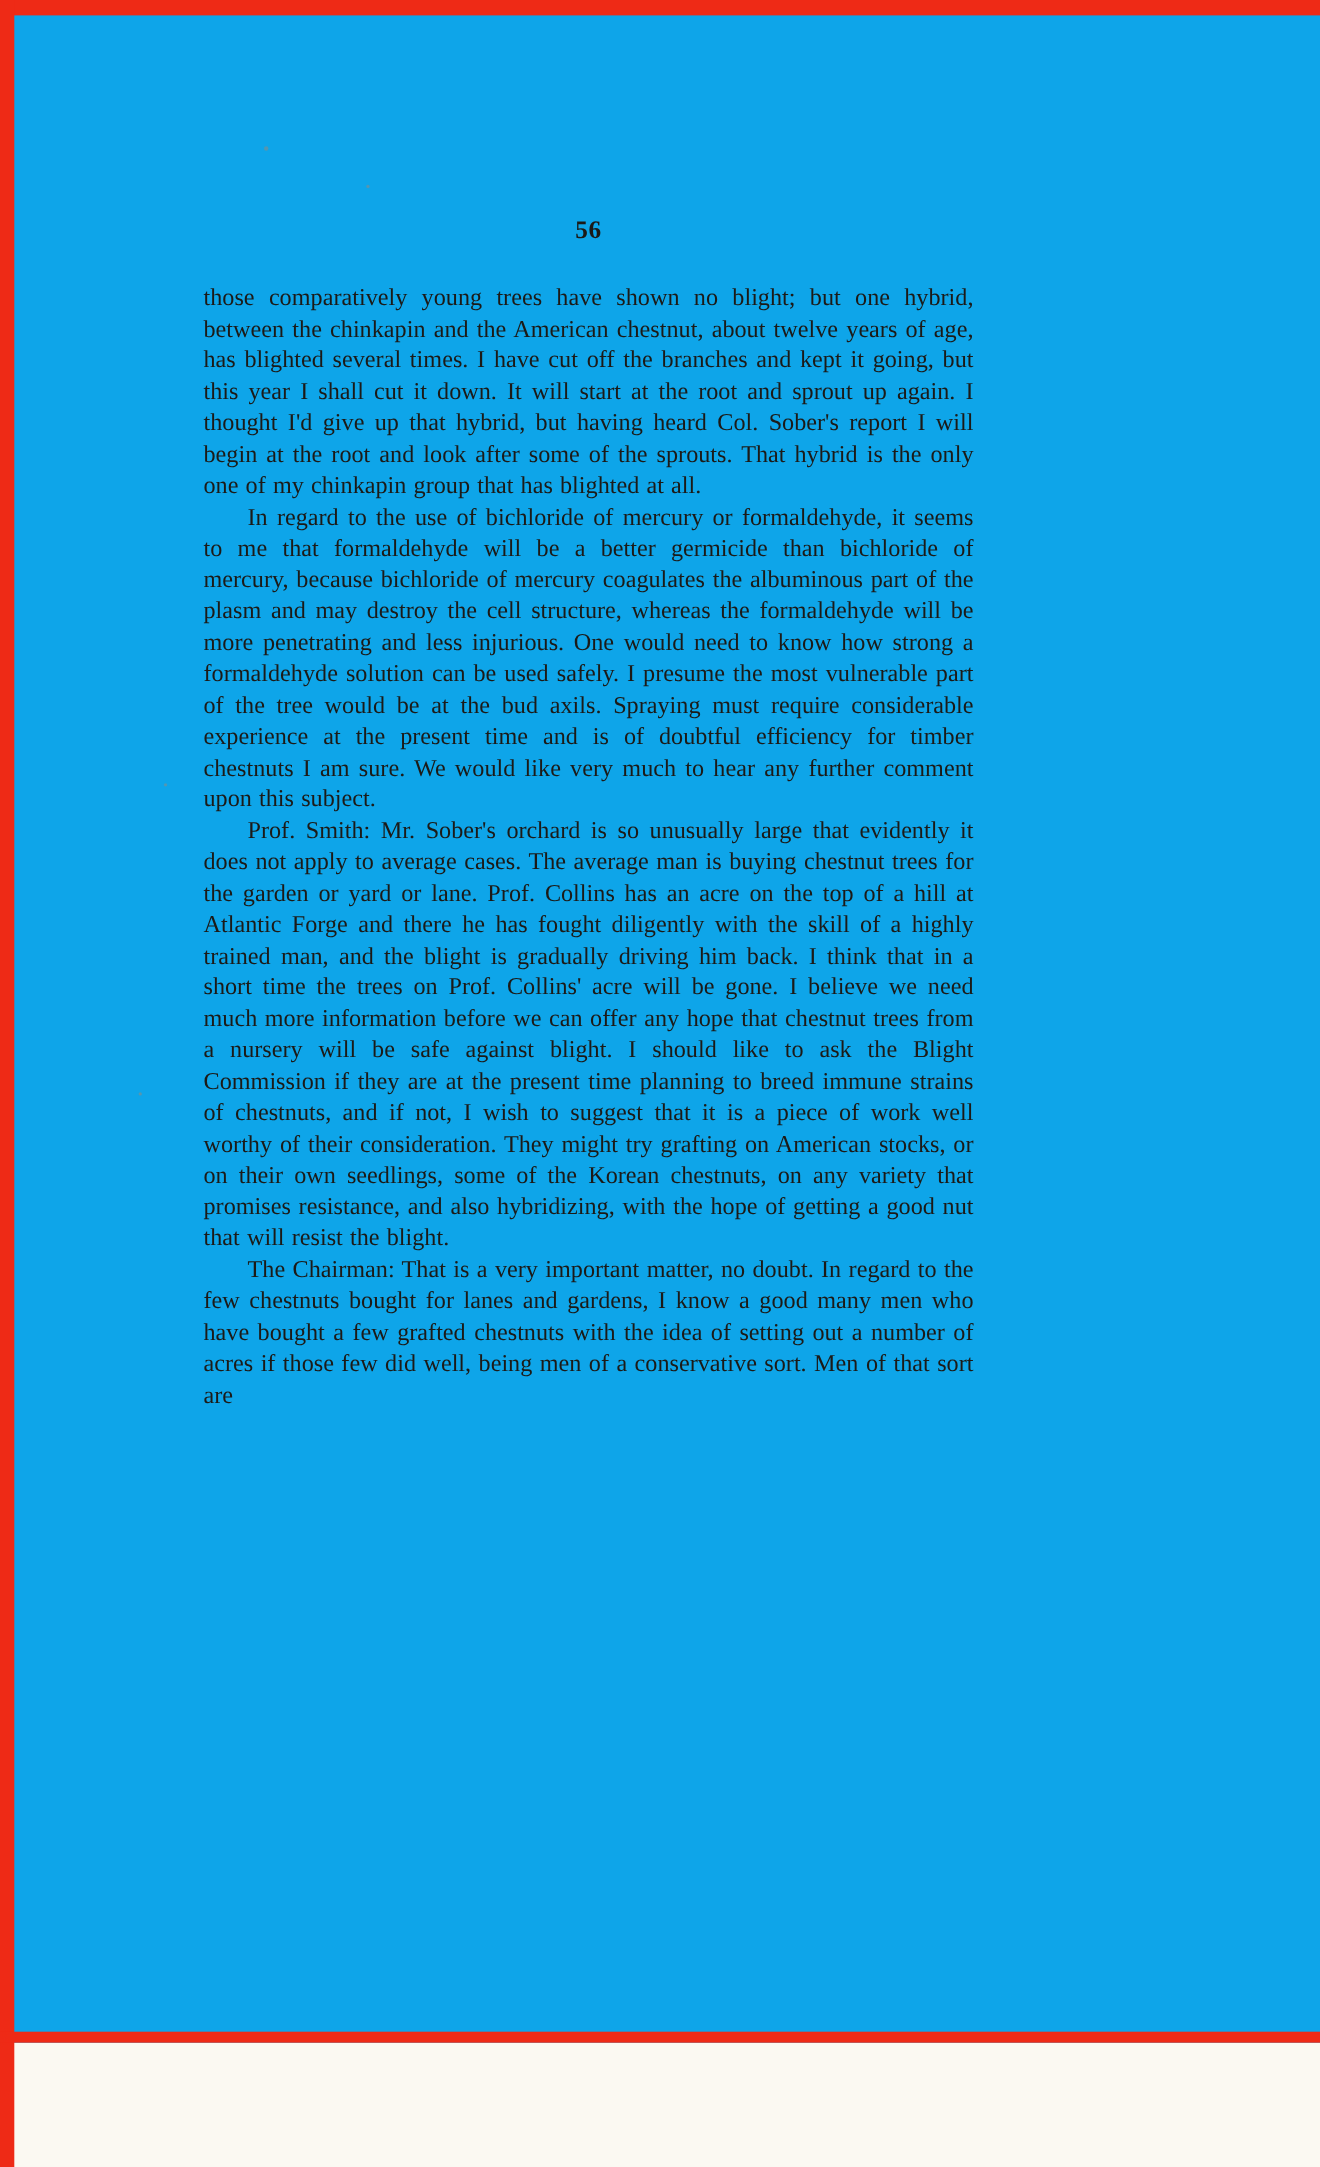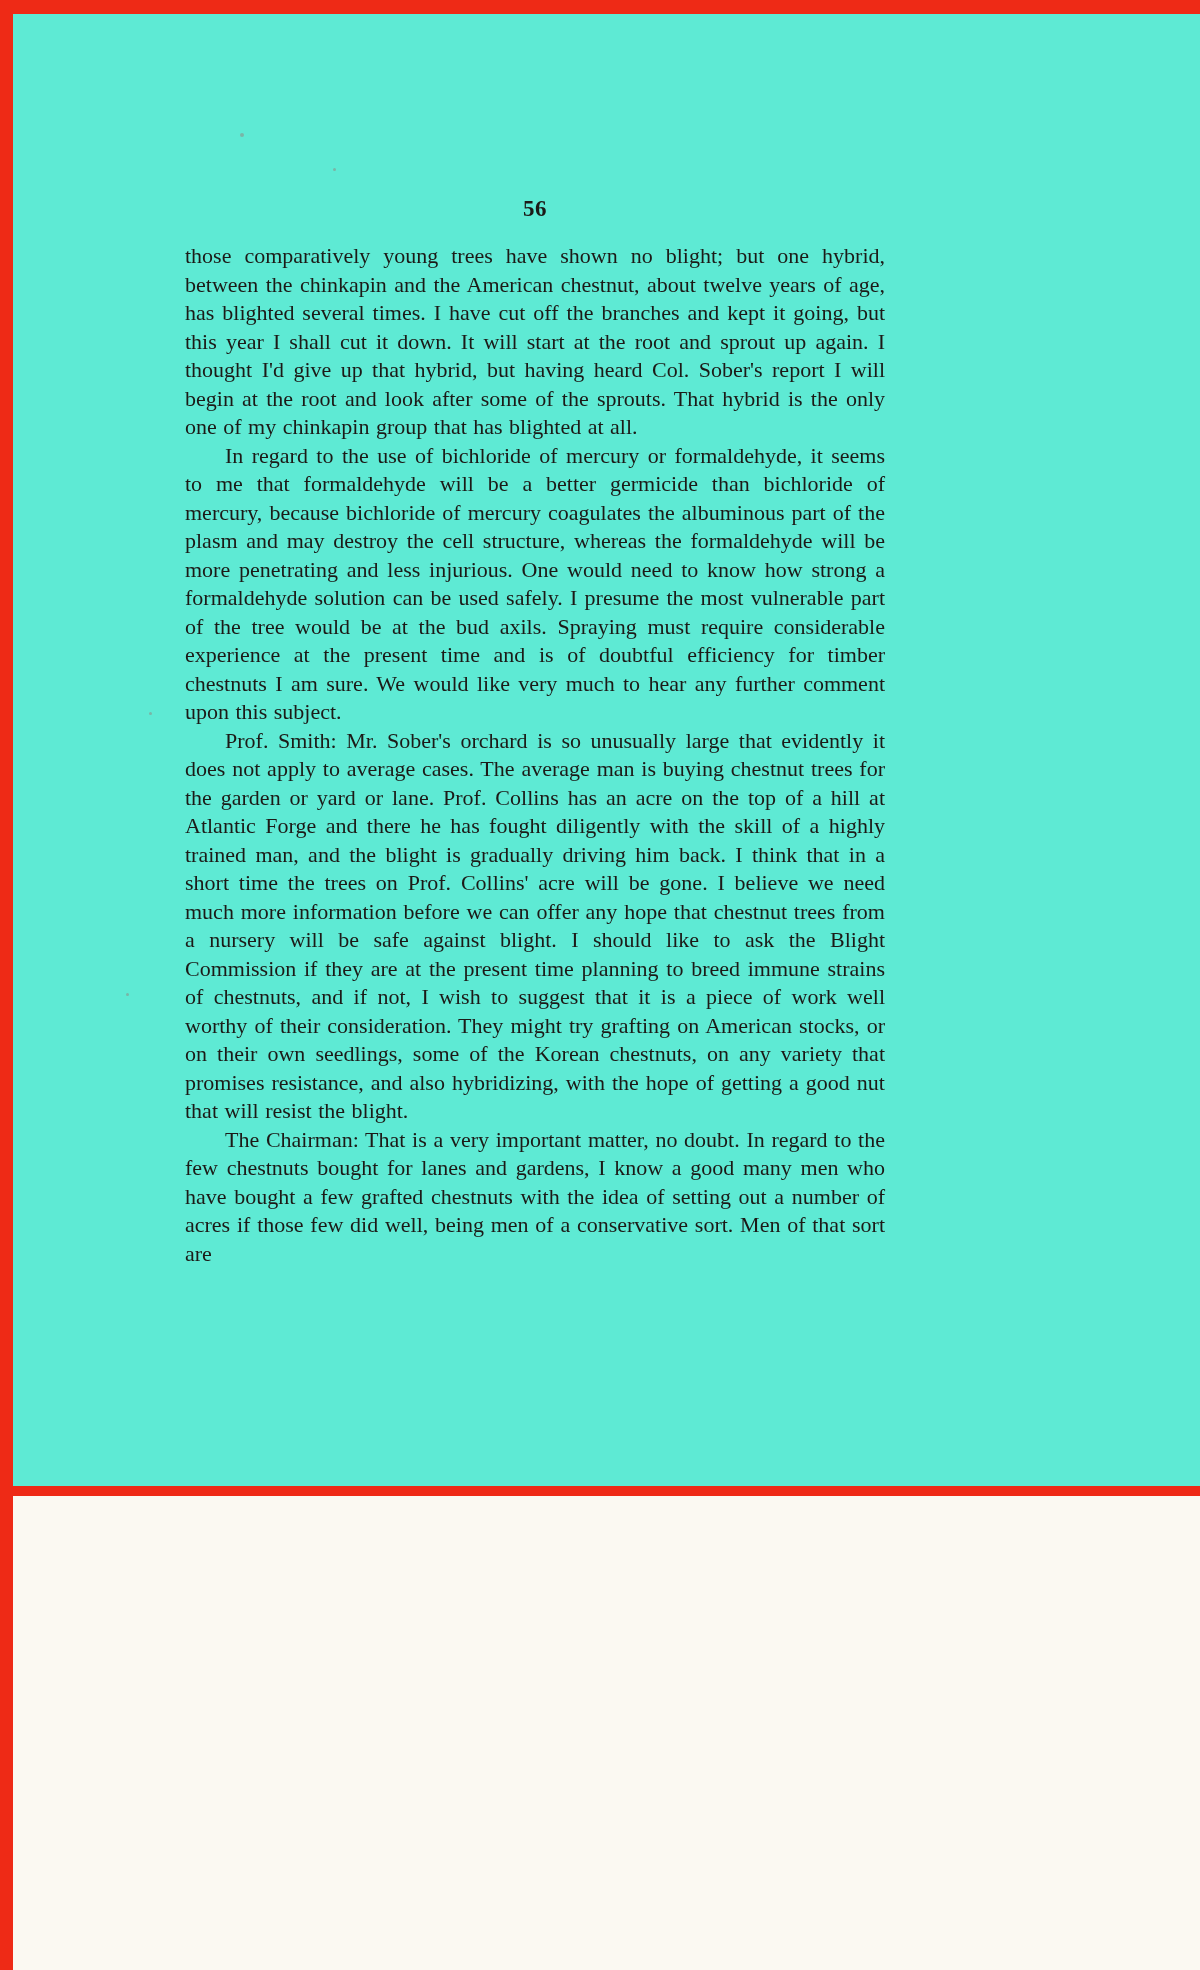--- a/index.html
+++ b/index.html
@@ -6,22 +6,22 @@
   html, body {
     width: 1200px;
     height: 1970px;
     background: #fbf9f2;
     overflow: hidden;
     font-family: "Liberation Serif", serif;
   }
   .page {
     position: relative;
     width: 1200px;
-    height: 1496px;
-    background: #5eead4;
+    height: 1857px;
+    background: #0ea5e9;
   }
   
   .edge { position: absolute; background: #ee2a16; }
   .edge-top    { top: 0; left: 0; width: 1200px; height: 14px; }
   .edge-left   { top: 0; left: 0; width: 13px; height: 1970px; }
   .edge-bottom { bottom: 0; left: 0; width: 1200px; height: 10px; }
 
   .content {
     position: absolute;
     top: 0;
@@ -30,21 +30,21 @@
     color: #1c1a17;
   }
   .page-number {
     margin-top: 196px;
     text-align: center;
     font-size: 23px;
     font-weight: bold;
     letter-spacing: 0.5px;
   }
   .text-block {
-    margin-top: 20px;
+    margin-top: 34px;
   }
   .para {
     font-size: 22px;
     line-height: 28.5px;
     text-align: justify;
     text-indent: 40px;
     word-spacing: 1px;
   }
   .para.no-indent { text-indent: 0; }
 

